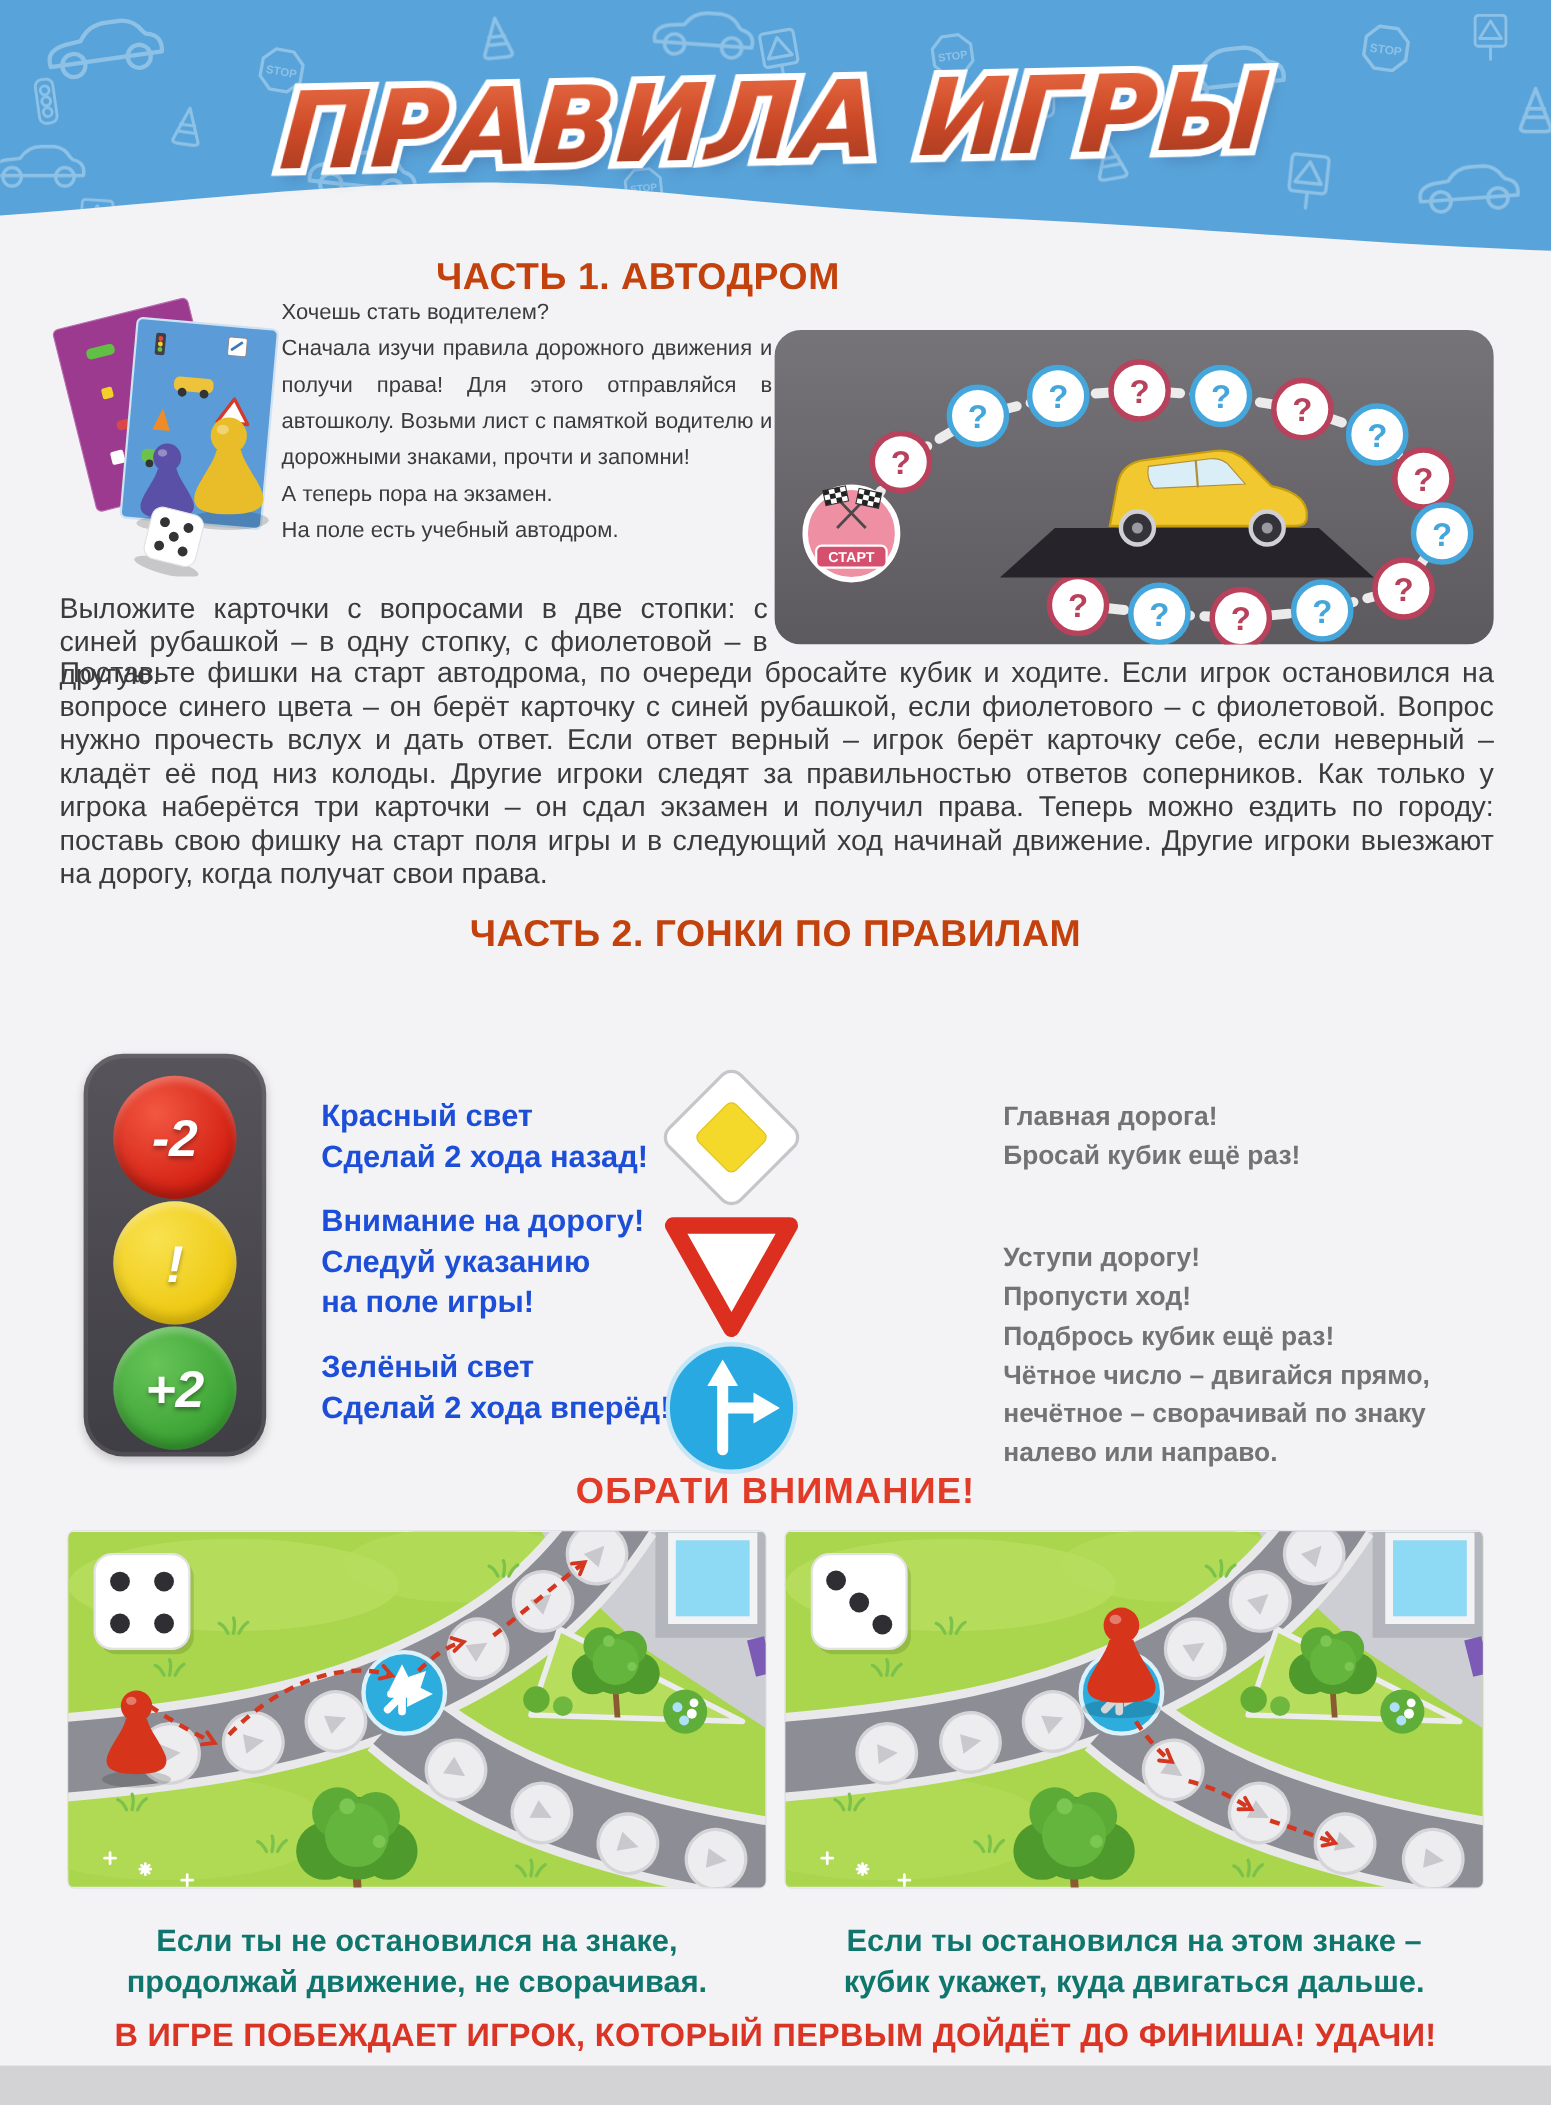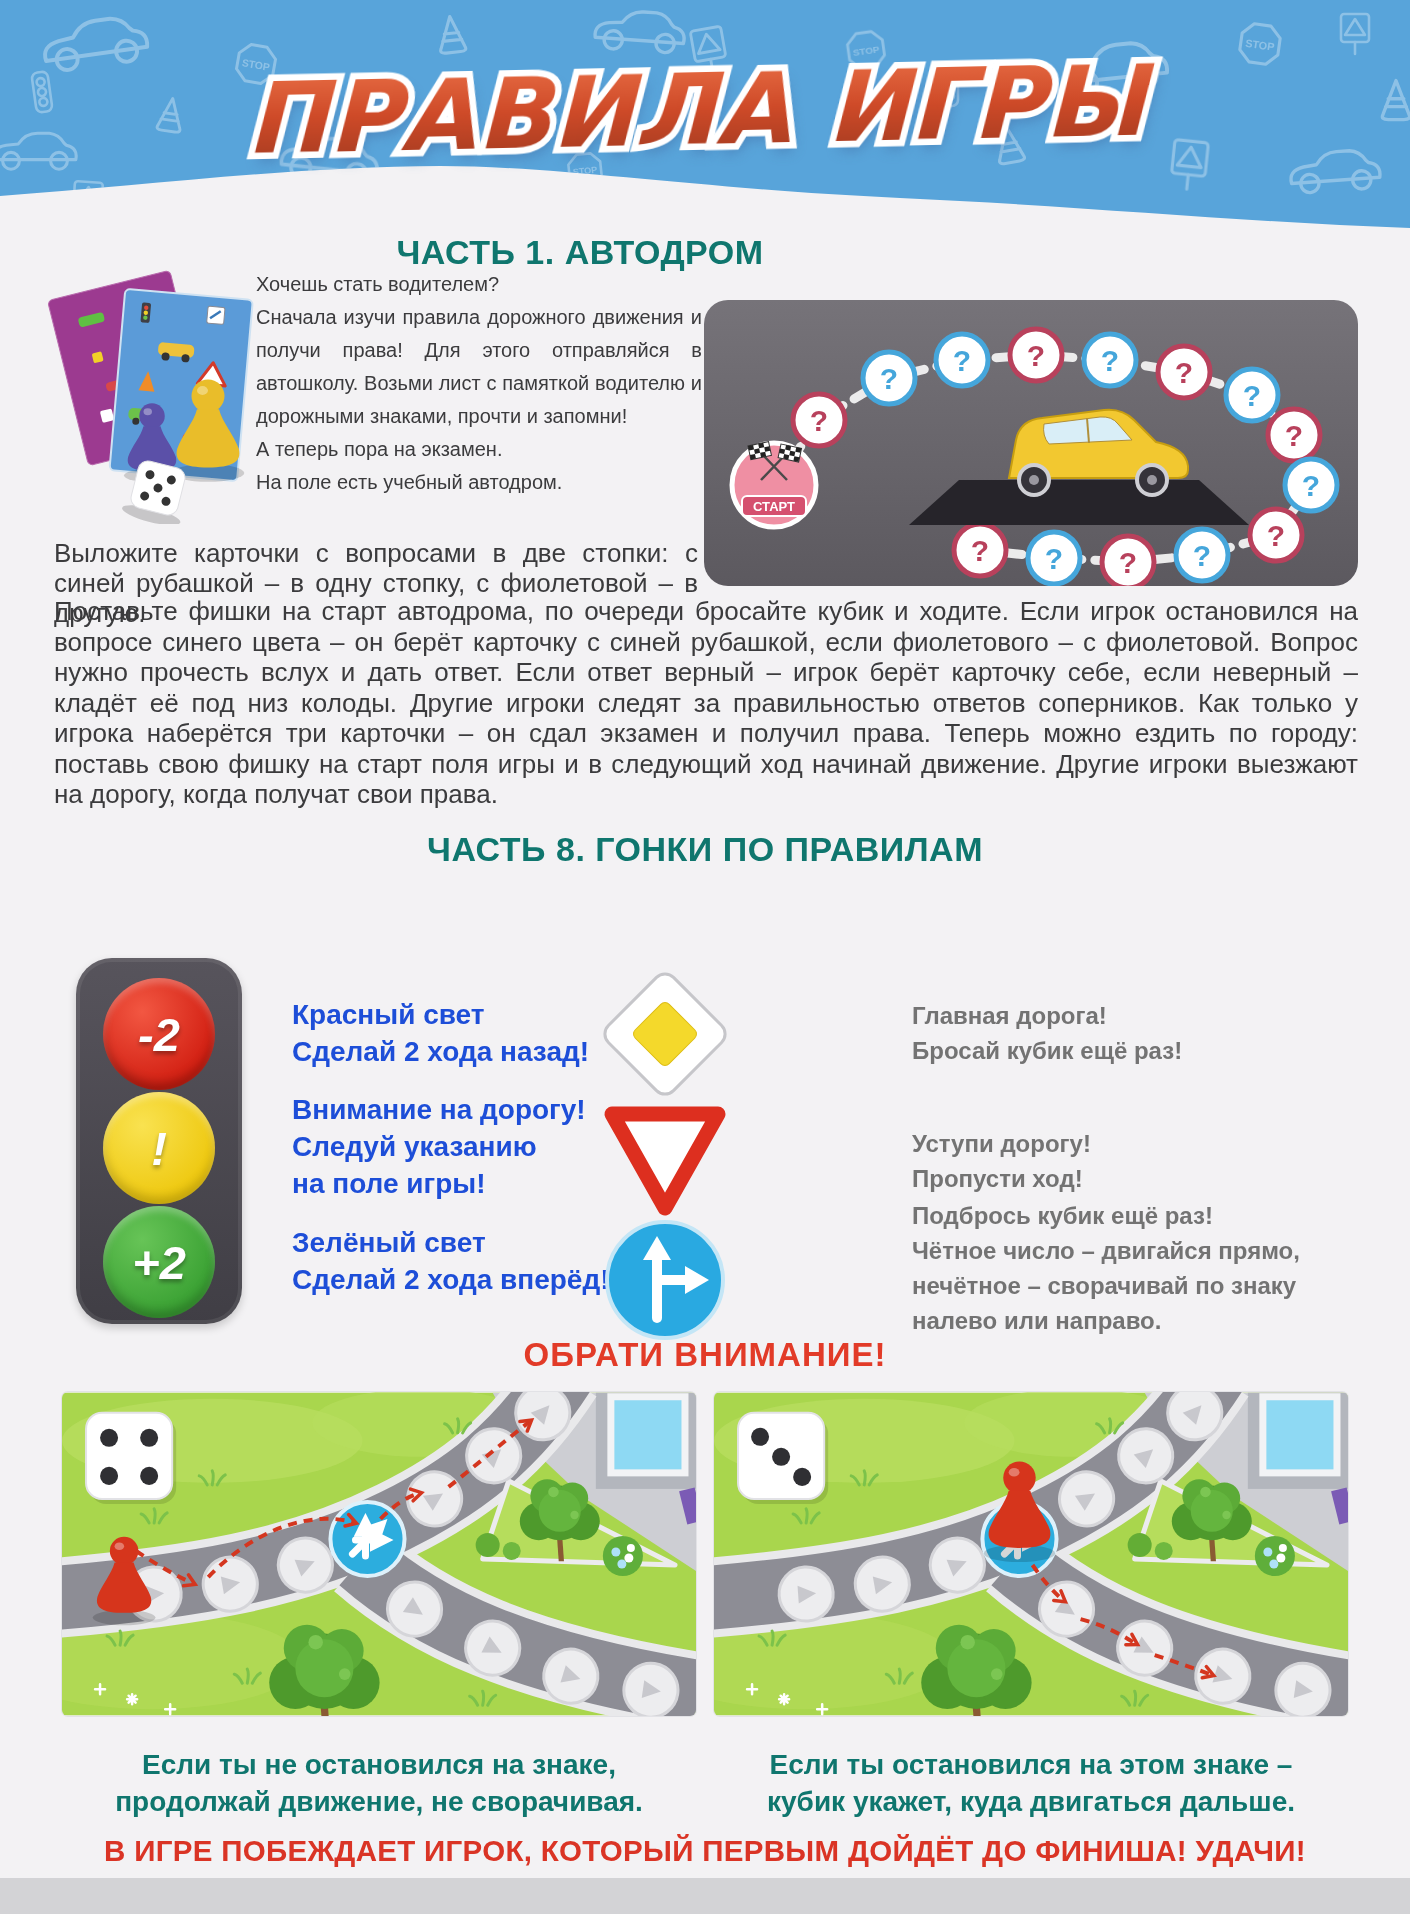--- a/index.html
+++ b/index.html
@@ -12,21 +12,21 @@
          font-family:"DejaVu Sans",sans-serif;font-weight:bold;font-style:italic;
          font-size:97px;letter-spacing:1px;transform:skewX(-5deg) rotate(-1.2deg);}
   .title-stroke{position:absolute;left:0;top:0;width:100%;color:#fff;
          -webkit-text-stroke:13px #ffffff;text-shadow:4px 9px 14px rgba(60,95,150,.45);}
   .title-fill{position:relative;color:#c8432a;}
   @supports (-webkit-background-clip:text){
     .title-fill{background:linear-gradient(180deg,#e66a42 8%,#ce4a28 48%,#a23a20 95%);
       -webkit-background-clip:text;background-clip:text;color:transparent;}
   }
   .h-blue{position:absolute;text-align:center;font-weight:bold;font-size:34px;
-          color:#0f766e;letter-spacing:.5px;}
+          color:#c2410c;letter-spacing:.5px;}
   .bodytxt{position:absolute;text-align:justify;color:#3b3b3d;}
   .p1intro{left:256px;top:268px;width:446px;font-size:20px;line-height:33px;}
   .note{left:54px;top:538px;width:644px;font-size:26px;line-height:30px;}
   .p1body{left:54px;top:596px;width:1304px;font-size:26px;line-height:30.5px;}
   .p2intro{left:0;top:878px;width:100%;text-align:center;font-size:26px;line-height:35px;color:#3b3b3d;}
   .tl{position:absolute;left:76px;top:958px;width:166px;height:366px;border-radius:36px;
       background:linear-gradient(#57545c,#403e45);
       box-shadow:inset 0 0 0 4px rgba(255,255,255,.08),0 4px 9px rgba(0,0,0,.18);}
   .lamp{position:absolute;left:27px;width:112px;height:112px;border-radius:50%;
         display:flex;align-items:center;justify-content:center;
@@ -389,21 +389,21 @@
         </g>
       </g>
       <rect x="38" y="196" width="64" height="20" rx="5" fill="#d5506f" stroke="#ffffff" stroke-width="2"></rect>
       <text x="70" y="211" text-anchor="middle" font-size="13" font-weight="bold" fill="#ffffff">СТАРТ</text>
     </g>
   </svg>
 
   <div class="bodytxt note">Выложите карточки с вопросами в две стопки: с синей рубашкой – в одну стопку, с фиолетовой – в другую.</div>
   <div class="bodytxt p1body">Поставьте фишки на старт автодрома, по очереди бросайте кубик и ходите. Если игрок остановился на вопросе синего цвета – он берёт карточку с синей рубашкой, если фиолетового – с фиолетовой. Вопрос нужно прочесть вслух и дать ответ. Если ответ верный – игрок берёт карточку себе, если неверный – кладёт её под низ колоды. Другие игроки следят за правильностью ответов соперников. Как только у игрока наберётся три карточки – он сдал экзамен и получил права. Теперь можно ездить по городу: поставь свою фишку на старт поля игры и в следующий ход начинай движение. Другие игроки выезжают на дорогу, когда получат свои права.</div>
 
-  <div class="h-blue" style="left:0;top:830px;width:100%;">ЧАСТЬ 8. ГОНКИ ПО ПРАВИЛАМ</div>
+  <div class="h-blue" style="left:0;top:830px;width:100%;">ЧАСТЬ 2. ГОНКИ ПО ПРАВИЛАМ</div>
   <div class="p2intro pre">Теперь тебе предстоит ездить по городским дорогам! Ты уже знаешь многие знаки.
 Посмотри, что означают эти знаки на игровом поле:</div>
 
   <div class="tl">
     <div class="lamp red">
       <span>-2</span>
     </div>
     <div class="lamp yellow">
       <span>!</span>
     </div>

